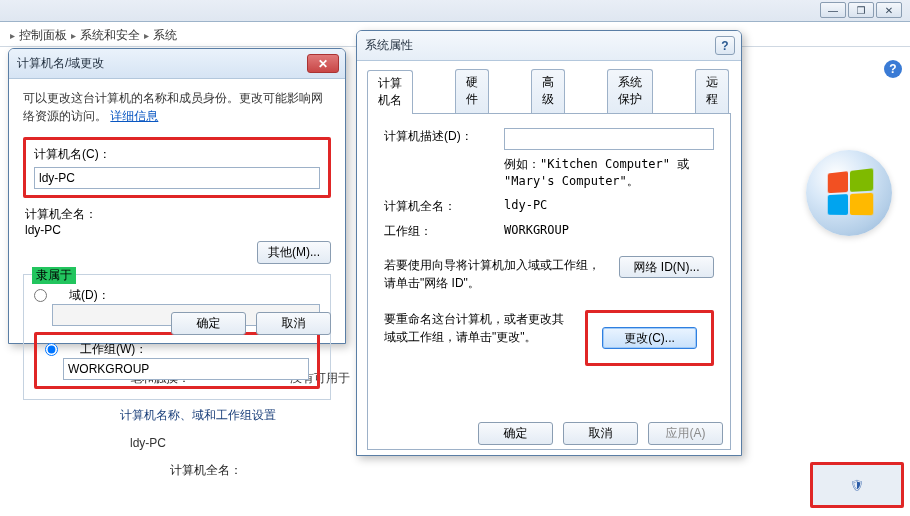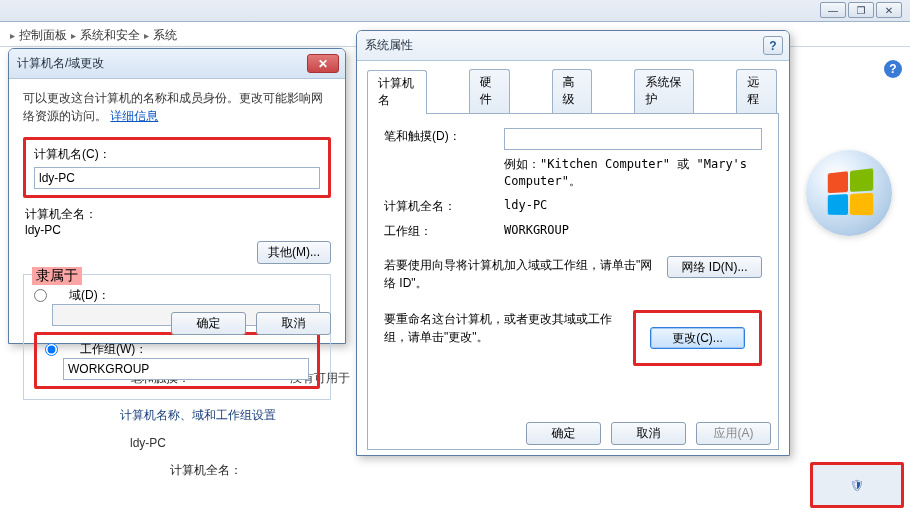--- a/index.html
+++ b/index.html
@@ -46,30 +46,30 @@
   
   .red-box { border:3px solid #e02626; border-radius:2px; padding:6px 8px; margin-top:12px; }
   .field-label { margin-bottom:4px; }
   .text-input { width:100%; height:22px; border:1px solid #9db1c8; padding:0 4px; font-size:12px; background:#fff; }
   
   .readonly-block { margin:8px 0 4px 2px; }
   .btn-small { height:23px; border:1px solid #8a9db2; background:linear-gradient(#f8fafd,#e3ebf4); border-radius:3px; padding:0 10px; font-size:12px; cursor:pointer; }
   .btn-row-right { display:flex; justify-content:flex-end; margin-top:2px; }
   
   .group-box { border:1px solid #c5d2e0; margin-top:10px; padding:0 10px 10px; position:relative; }
-  .group-title { position:absolute; top:-8px; left:8px; background:#fca5a5; padding:0 4px; font-size:14px; }
+  .group-title { position:absolute; top:-8px; left:8px; background:#22c55e; padding:0 4px; font-size:12px; }
   .radio-row { display:flex; align-items:center; margin-top:12px; gap:22px; }
   .radio-row input[type=radio] { margin:0; }
   .redbox-inner { border:3px solid #e02626; border-radius:2px; padding:6px 8px; margin-top:6px; }
   
   .dlg-left .footer { position:absolute; bottom:8px; right:14px; display:flex; gap:10px; }
   .btn-std { width:75px; height:23px; border:1px solid #8a9db2; background:linear-gradient(#f8fafd,#e3ebf4); border-radius:3px; font-size:12px; cursor:pointer; }
   
   
-  .dlg-right { left:356px; top:30px; width:434px; height:426px; }
+  .dlg-right { left:356px; top:30px; width:386px; height:426px; }
   .dlg-right .dlg-title { background:linear-gradient(#f4f8fc,#e6eef7); }
   .tabs { display:flex; border-bottom:1px solid #9db1c8; margin:8px 10px 0;gap:40px; }
   .tab { padding:4px 10px 5px; border:1px solid #9db1c8; border-bottom:none; margin-right:2px; background:linear-gradient(#f2f6fb,#e3ecf6); cursor:pointer; border-radius:3px 3px 0 0; font-size:12px; }
   .tab.active { background:#fff; position:relative; top:1px; }
   .tab-panel { border:1px solid #9db1c8; border-top:none; margin:0 10px; height:336px; padding:14px 16px; position:relative; }
   
   .sys-row { display:flex; margin-bottom:10px; }
   .sys-icon { width:36px; height:36px; margin-right:10px; background:linear-gradient(#cfe1f4,#9fbedd); border:1px solid #7a99bb; display:flex; align-items:center; justify-content:center; }
   .sys-icon svg { display:block; }
   .sys-text { flex:1; line-height:1.5; }
@@ -194,21 +194,21 @@
   <div class="tabs">
     <div class="tab active">计算机名</div>
     <div class="tab">硬件</div>
     <div class="tab">高级</div>
     <div class="tab">系统保护</div>
     <div class="tab">远程</div>
   </div>
   <div class="tab-panel">
 
     <div class="prop-row">
-      <div class="prop-label">笔和触摸(D)：</div>
+      <div class="prop-label">计算机描述(D)：</div>
       <div style="flex:1">
         <input class="text-input" style="">
         <div style="margin-top:6px;font-family:SimSun,monospace">例如："Kitchen Computer" 或 "Mary's Computer"。</div>
       </div>
     </div>
     <div class="prop-row">
       <div class="prop-label">计算机全名：</div>
       <div class="prop-val">ldy-PC</div>
     </div>
     <div class="prop-row">

